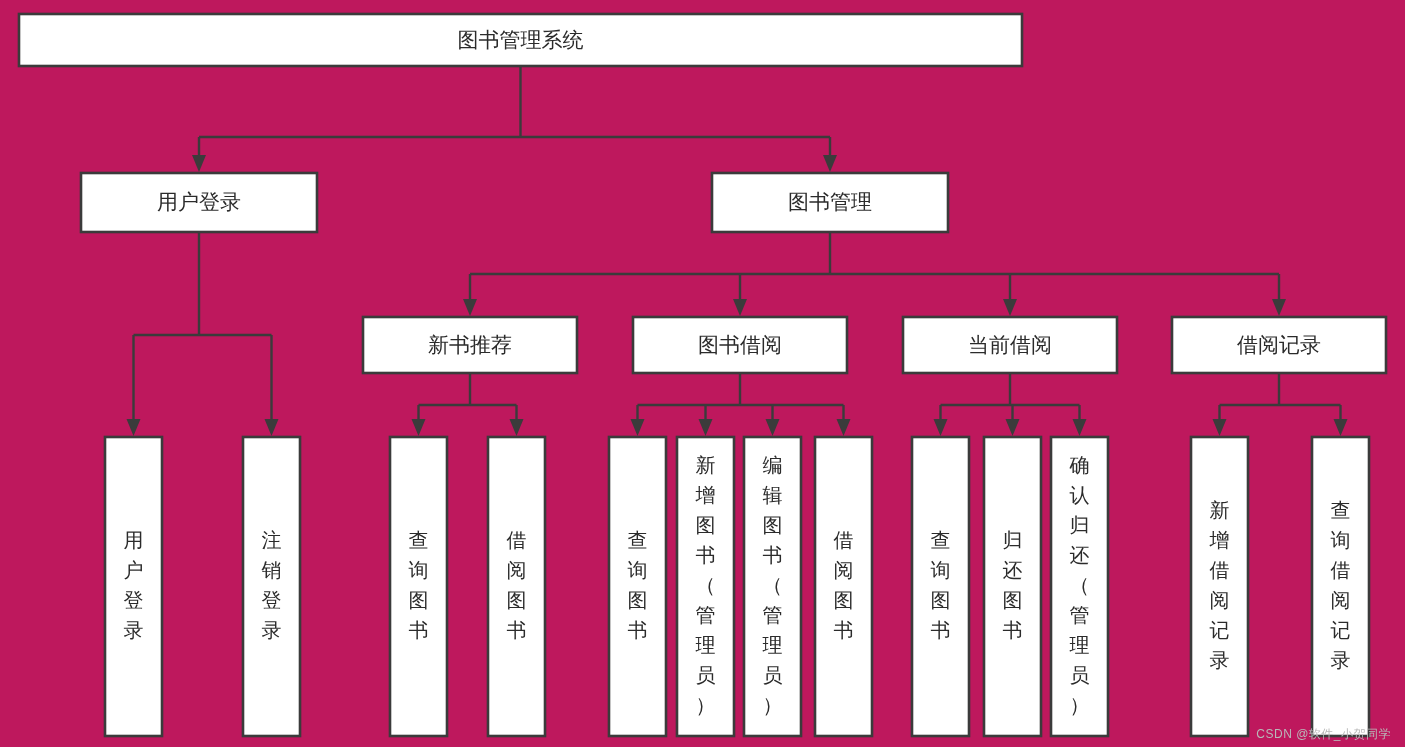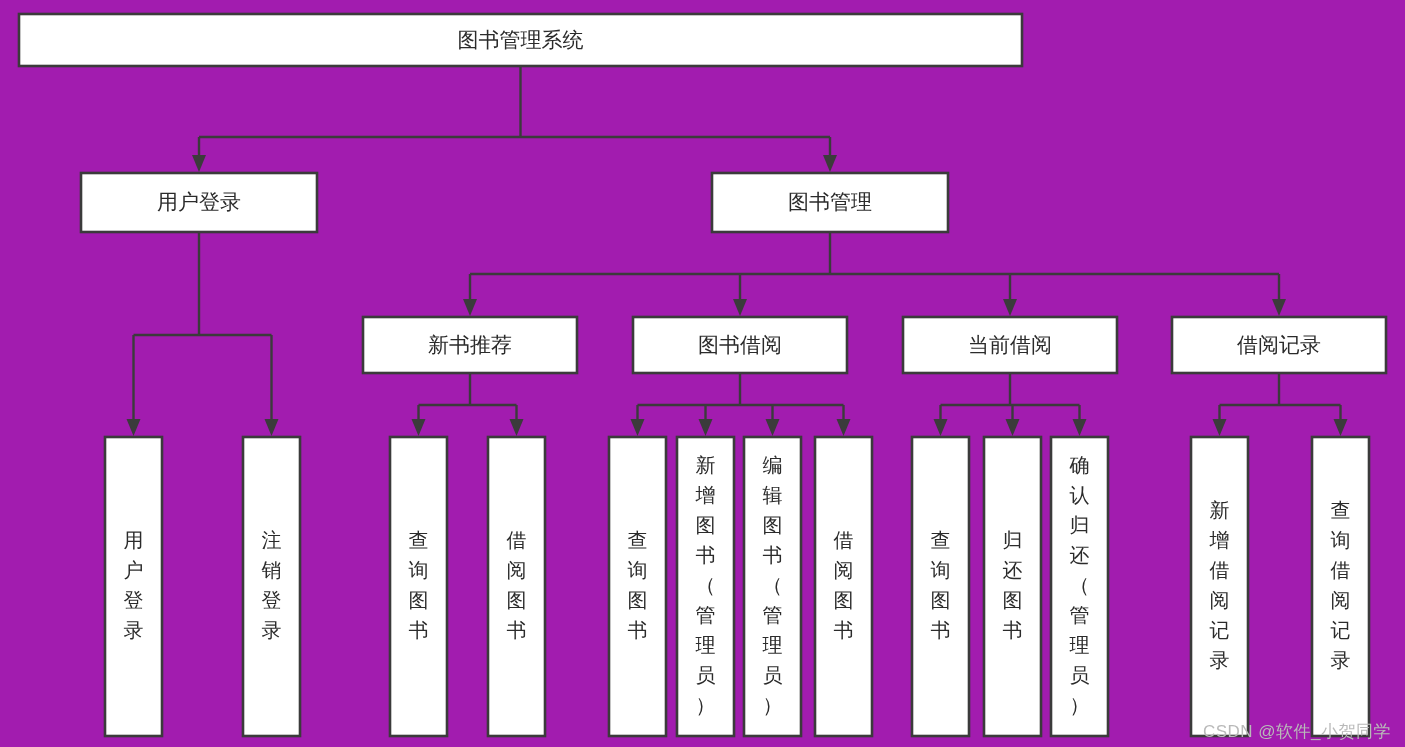--- a/index.html
+++ b/index.html
@@ -11,21 +11,21 @@
   body {
     width: 1405px;
     height: 747px;
     overflow: hidden;
     font-family: "Liberation Sans", "DejaVu Sans", sans-serif;
   }
   #diagram-root {
     position: relative;
     width: 1405px;
     height: 747px;
-    background: #a21caf;
+    background: #be185d;
   }
   svg.diagram-canvas {
     position: absolute;
     left: 0;
     top: 0;
     width: 1405px;
     height: 747px;
     display: block;
   }
   .node-box {
@@ -55,21 +55,21 @@
   }
   .arrow-head {
     fill: #3b3b3b;
     stroke: none;
   }
   .watermark {
     position: absolute;
     right: 14px;
     bottom: 4px;
     font-family: "Liberation Sans", "DejaVu Sans", sans-serif;
-    font-size: 17px;
+    font-size: 12px;
     color: #b9b9b9;
     letter-spacing: 0.5px;
     white-space: nowrap;
     user-select: none;
   }
 </style>
 </head>
 <body>
 
 <div id="diagram-root">

